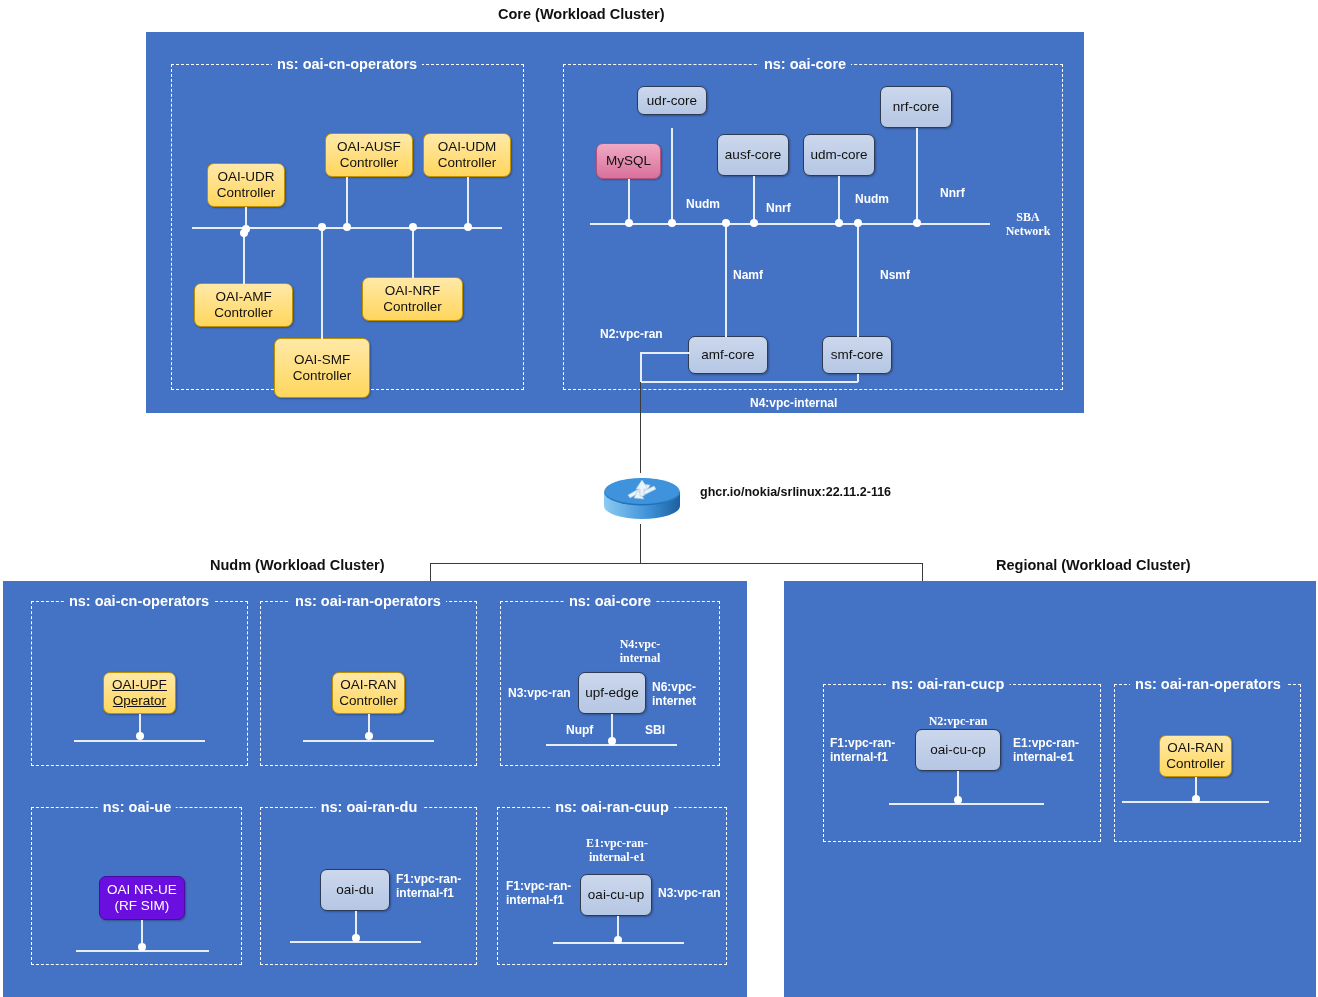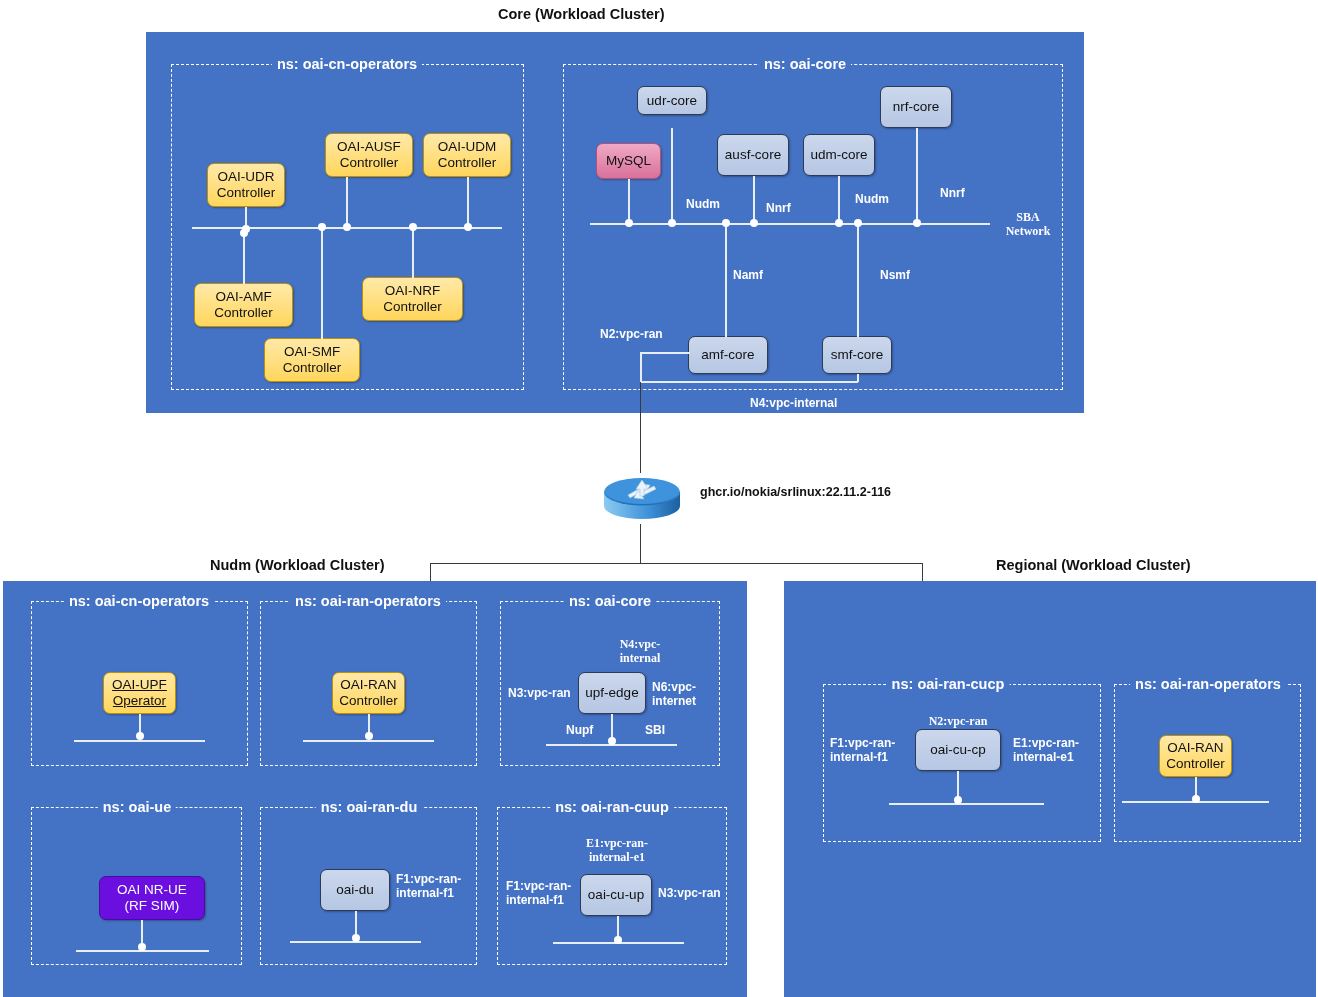--- a/index.html
+++ b/index.html
@@ -91,21 +91,21 @@
 <div class="vlink" style="left:467px;top:177px;height:51px;"></div>
 <div class="dot" style="left:468px;top:227px;"></div>
 
 <div class="node yellow" style="left:194px;top:283px;width:99px;height:44px;">
   <span style="white-space:pre-line;">OAI-AMF
 Controller</span>
 </div>
 <div class="vlink" style="left:243px;top:232px;height:52px;"></div>
 <div class="dot" style="left:244px;top:233px;"></div>
 
-<div class="node yellow" style="left:264px;top:338px;width:96px;height:44px;">
+<div class="node yellow" style="left:274px;top:338px;width:96px;height:60px;">
   <span style="white-space:pre-line;">OAI-SMF
 Controller</span>
 </div>
 <div class="vlink" style="left:321px;top:228px;height:111px;"></div>
 <div class="dot" style="left:322px;top:227px;"></div>
 
 <div class="node yellow" style="left:362px;top:277px;width:101px;height:44px;">
   <span style="white-space:pre-line;">OAI-NRF
 Controller</span>
 </div>
@@ -240,21 +240,21 @@
 <div class="lbl" style="left:652px;top:680px;white-space:pre-line;">N6:vpc-
 internet</div>
 <div class="vlink" style="left:611px;top:714px;height:28px;"></div>
 <div class="bus" style="left:546px;top:744px;width:131px;"></div>
 <div class="dot" style="left:612px;top:741px;"></div>
 <div class="lbl" style="left:566px;top:723px;">Nupf</div>
 <div class="lbl" style="left:645px;top:723px;">SBI</div>
 
 <div class="ns" style="left:31px;top:807px;width:211px;height:158px;"></div>
 <div class="ns-label" style="left:137px;top:807px;">ns: oai-ue</div>
-<div class="node purple" style="left:99px;top:876px;width:106px;height:44px;">
+<div class="node purple" style="left:99px;top:876px;width:86px;height:44px;">
   <span style="white-space:pre-line;">OAI NR-UE
 (RF SIM)</span>
 </div>
 <div class="vlink" style="left:141px;top:920px;height:28px;"></div>
 <div class="bus" style="left:76px;top:950px;width:133px;"></div>
 <div class="dot" style="left:142px;top:947px;"></div>
 
 <div class="ns" style="left:260px;top:807px;width:217px;height:158px;"></div>
 <div class="ns-label" style="left:369px;top:807px;">ns: oai-ran-du</div>
 <div class="node blue" style="left:320px;top:869px;width:70px;height:42px;">

